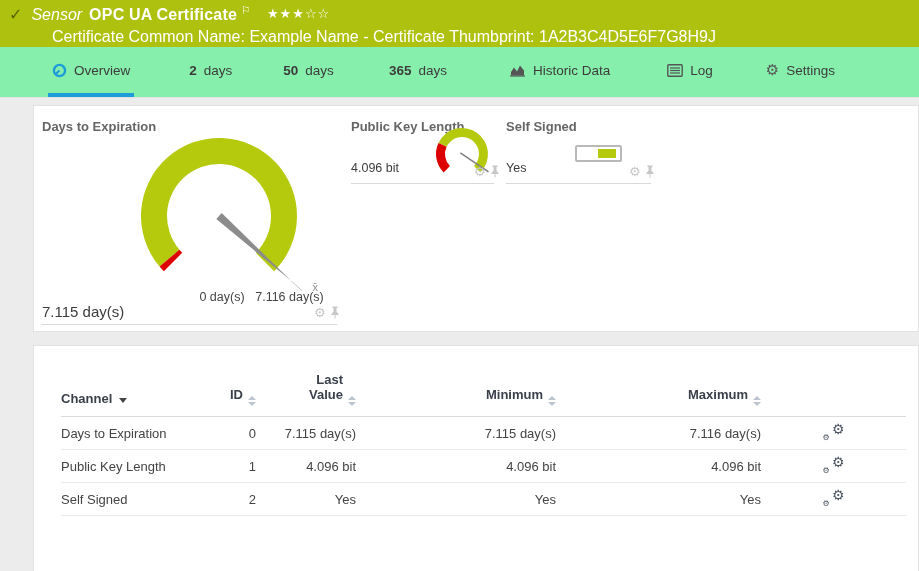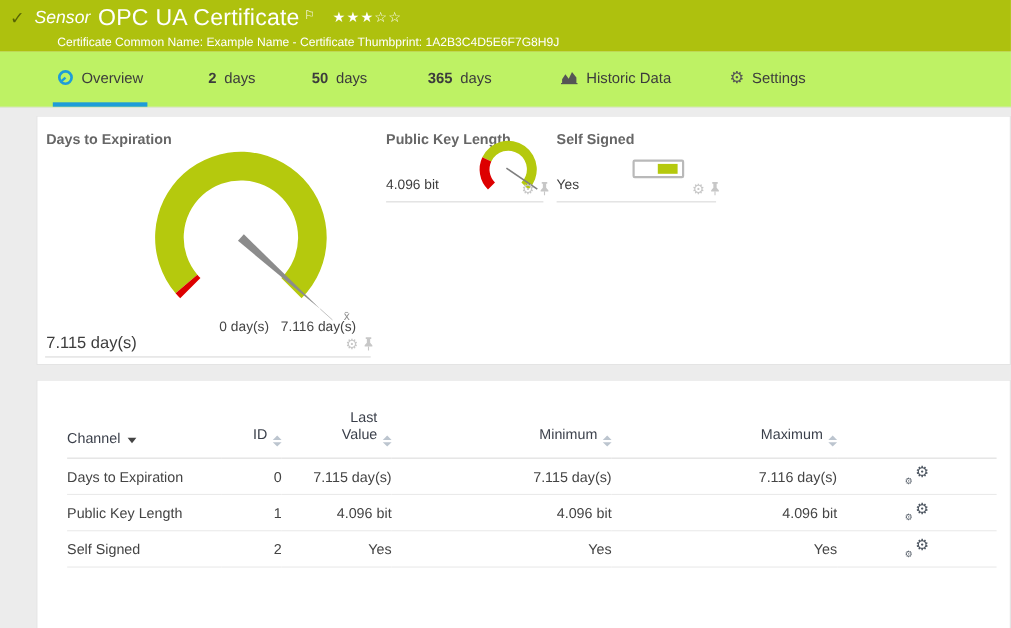--- a/index.html
+++ b/index.html
@@ -8,27 +8,27 @@
   }
   *{box-sizing:border-box;}
   html,body{margin:0;padding:0;width:919px;height:571px;overflow:hidden;
     font-family:"Liberation Sans","DejaVu Sans",sans-serif;background:#ececec;}
 
   
   .header{height:47px;background:var(--green);color:#fff;}
   .hline1{display:flex;align-items:center;padding:5px 0 0 9px;}
   .check{color:rgba(40,50,0,.65);font-size:16px;font-weight:bold;margin-right:9px;}
   .kind{font-style:italic;font-size:16px;margin-right:7px;text-align:center;}
-  .title{font-weight:normal;font-size:21px;letter-spacing:.2px;}
+  .title{font-weight:bold;font-size:16px;letter-spacing:.2px;}
   .flag{font-size:11px;margin:-8px 0 0 4px;cursor:pointer;}
   .stars{font-size:13px;letter-spacing:1px;margin:-2px 0 0 16px;cursor:pointer;}
-  .hline2{padding:4px 0 0 52px;font-size:11px;}
-
-  
-  .tabbar{height:51px;background:#bef264;display:flex;align-items:stretch;
+  .hline2{padding:4px 0 0 52px;font-size:16px;}
+
+  
+  .tabbar{height:51px;background:#86efac;display:flex;align-items:stretch;
     padding-left:48px;border-bottom:1px solid #e3e3e3;}
   .tab{display:flex;align-items:center;gap:7px;font-size:13.5px;color:#3c3c3c;
     cursor:pointer;border-bottom:4px solid transparent;padding:0 4px;white-space:nowrap;}
   .tab.active{border-bottom-color:var(--blue);}
   .tab .num{font-weight:bold;}
   .t2{margin-left:21px}.t3{margin-left:51px}.t4{margin-left:43px}.t5{margin-left:47px}
   .t6{margin-left:54px}.t7{margin-left:49px}.t8{margin-left:45px}
   .tabicon{display:inline-flex;align-items:center;}
   .gearglyph{font-size:15px;color:#555;font-style:normal;}
 
@@ -46,21 +46,21 @@
   .tools .gear{font-size:13px;color:var(--icon-gray);line-height:12px;}
 
   
   .switch{position:absolute;left:541px;top:39px;width:47px;height:17px;background:#fff;
     border:2px solid #b9b9b9;border-radius:2px;}
   .switch .on{position:absolute;right:4px;top:2px;width:18px;height:9px;background:var(--gauge-green);}
 
   
   table{border-collapse:collapse;table-layout:fixed;width:845px;margin-left:27px;font-size:13px;color:var(--txt);}
   .panel2{padding-top:26px;}
-  th{font-weight:normal;color:#3a3f4a;vertical-align:bottom;padding:0 0 10px 0;border-bottom:1px solid #dcdcdc;}
+  th{font-weight:bold;color:#3a3f4a;vertical-align:bottom;padding:0 0 10px 0;border-bottom:1px solid #dcdcdc;}
   th.r,td.r{text-align:right;}
   th.l,td.l{text-align:left;}
   td{height:33px;border-bottom:1px solid #eaeaea;padding:0;}
   td.gearcell{text-align:center;}
   .hlabel-wrap{display:inline-block;width:50px;text-align:right;line-height:15px;}
   .sort{display:inline-flex;flex-direction:column;margin-left:5px;vertical-align:-1px;}
   .tri-up{width:0;height:0;border-left:4px solid transparent;border-right:4px solid transparent;
     border-bottom:4px solid #bcc5cf;margin-bottom:2px;}
   .tri-down{width:0;height:0;border-left:4px solid transparent;border-right:4px solid transparent;
     border-top:4px solid #bcc5cf;}
@@ -108,20 +108,31 @@
   </div>
   <div class="tab t6">
     <span class="tabicon">
       <svg width="17" height="14" viewBox="0 0 17 14">
           <polygon points="2,12.5 2,9 5,4.5 8,8.5 11,2.5 15,7.5 15,12.5" fill="#555"></polygon>
           <line x1="1" y1="13" x2="16" y2="13" stroke="#555" stroke-width="1.2"></line>
         </svg>
     </span>
     <span>Historic Data</span>
   </div>
+  <div class="tab t7">
+    <span class="tabicon">
+      <svg width="16" height="13" viewBox="0 0 16 13">
+          <rect x="0.8" y="0.8" width="14.4" height="11.4" rx="1" fill="none" stroke="#555" stroke-width="1.4"></rect>
+          <line x1="3" y1="4" x2="13" y2="4" stroke="#555" stroke-width="1.2"></line>
+          <line x1="3" y1="6.5" x2="13" y2="6.5" stroke="#555" stroke-width="1.2"></line>
+          <line x1="3" y1="9" x2="13" y2="9" stroke="#555" stroke-width="1.2"></line>
+        </svg>
+    </span>
+    <span>Log</span>
+  </div>
   <div class="tab t8">
     <span class="tabicon gearglyph">⚙</span>
     <span>Settings</span>
   </div>
 </div>
 
 <div class="panel panel1">
 
   <div class="gauge-title" style="left:8px;top:13px;">Days to Expiration</div>
   <svg id="gauge-main" width="240" height="200" style="position:absolute;left:70px;top:0;">

